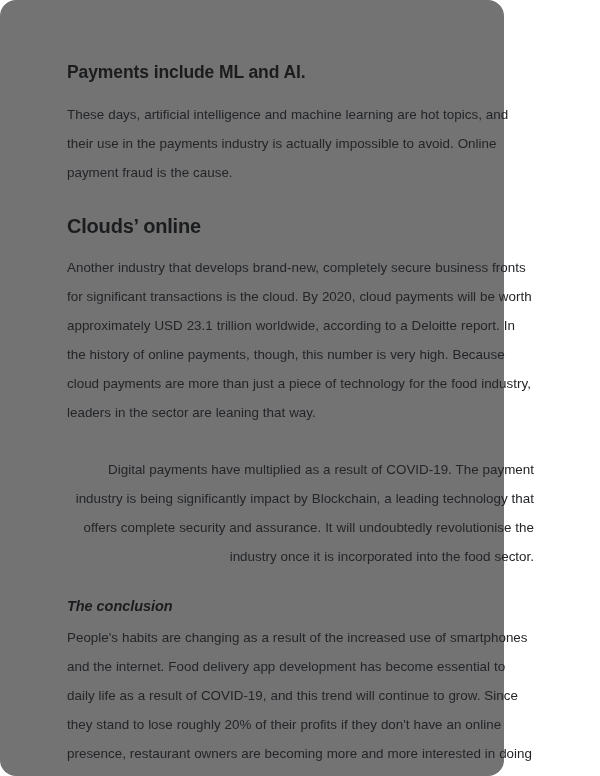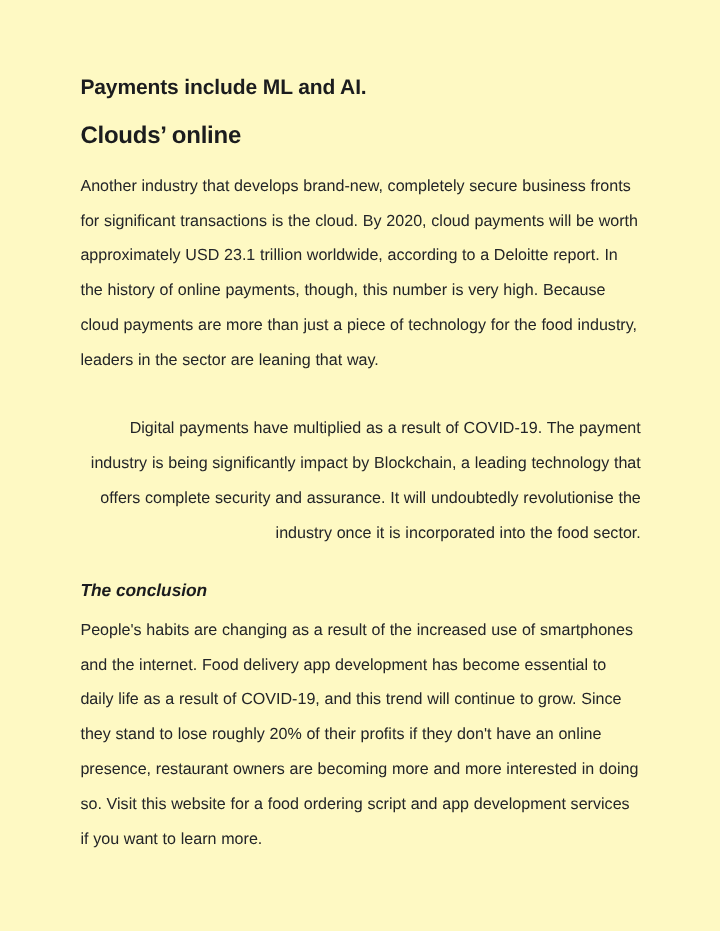--- a/index.html
+++ b/index.html
@@ -11,25 +11,26 @@
   body {
     width: 600px;
     height: 776px;
     font-family: "Liberation Sans", sans-serif;
     color: #202124;
     -webkit-font-smoothing: antialiased;
     overflow: hidden;
   }
 
   .page {
-    width: 600px;
+    width: 504px;
     height: 776px;
-    background: #fef9c3;
+    background: #737373;
     position: relative;
     box-sizing: border-box;
+    border-radius: 16px;
   }
 
   .content {
     position: absolute;
     left: 67px;
     top: 60px;
     width: 467px;
   }
 
   
@@ -82,20 +83,21 @@
   .gap-after-para-3 { margin-bottom: 25px; text-align: right; }
 </style>
 </head>
 <body>
 
 <div class="page">
   <div class="content">
 
     <div class="block">
       <h1 class="h-title">Payments include ML and AI.</h1>
+      <p class="para gap-after-para-1">These days, artificial intelligence and machine learning are hot topics, and their use in the payments industry is actually impossible to avoid. Online payment fraud is the cause.</p>
     </div>
 
     <div class="block">
       <h2 class="h-section">Clouds’ online</h2>
       <p class="para gap-after-para-2">Another industry that develops brand-new, completely secure business fronts for significant transactions is the cloud. By 2020, cloud payments will be worth approximately USD 23.1 trillion worldwide, according to a Deloitte report. In the history of online payments, though, this number is very high. Because cloud payments are more than just a piece of technology for the food industry, leaders in the sector are leaning that way.</p>
     </div>
 
     <div class="block">
       <p class="para gap-after-para-3">Digital payments have multiplied as a result of COVID-19. The payment industry is being significantly impact by Blockchain, a leading technology that offers complete security and assurance. It will undoubtedly revolutionise the industry once it is incorporated into the food sector.</p>
     </div>

